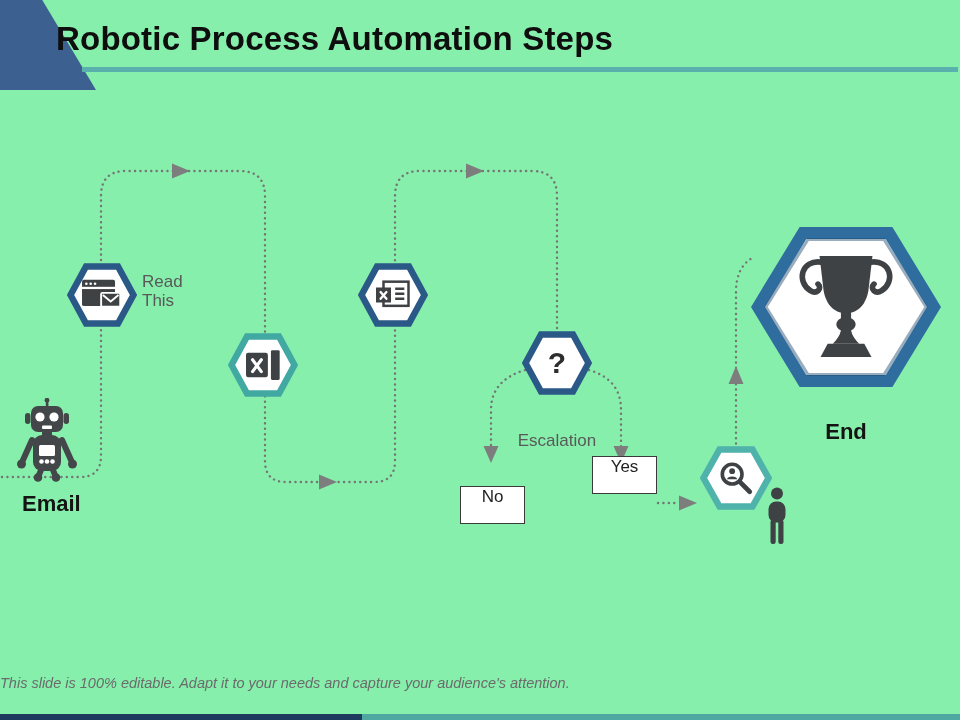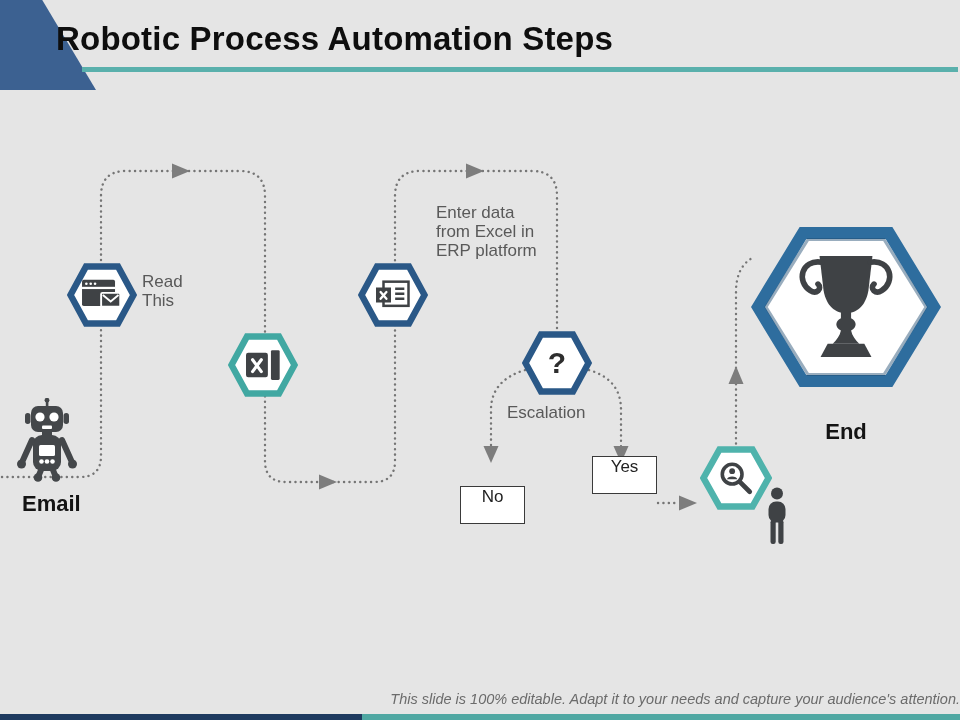--- a/index.html
+++ b/index.html
@@ -1,17 +1,17 @@
 <!DOCTYPE html>
 <html><head>
 <meta charset="utf-8">
 <style>
   html,body{margin:0;padding:0;background:#fff;}
   #slide{
-    position:relative;width:960px;height:720px;background:#e5e5e5;
+    position:relative;width:960px;height:720px;background:#86efac;
     font-family:"Liberation Sans","DejaVu Sans",sans-serif;overflow:hidden;
   }
   
   .corner-triangle{
     position:absolute;left:0;top:0;width:96px;height:90px;background:#3c6191;
     clip-path:polygon(0 0,44% 0,100% 100%,0 100%);
   }
   .page-title{
     position:absolute;left:56px;top:20px;font-size:33px;font-weight:bold;
     color:#0e0e0e;letter-spacing:.2px;white-space:nowrap;
@@ -30,34 +30,34 @@
     font-size:30px;font-weight:bold;color:#2e2e2e;
   }
   .hex-icon{
     position:absolute;left:0;top:0;width:100%;height:100%;
     display:flex;align-items:center;justify-content:center;
   }
   
   .node-label{
     position:absolute;color:#595959;font-size:17px;line-height:19px;
   }
-  .node-label.center{text-align:left;}
+  .node-label.center{text-align:center;margin-top:28px;}
   .bold-label{
     position:absolute;color:#141414;font-size:22px;font-weight:bold;
   }
   
   .decision-box{
     position:absolute;width:63px;height:36px;background:#fff;border:1.5px solid #3a3a3a;
     display:flex;align-items:flex-start;justify-content:center;
     font-size:17px;color:#222;
   }
   .figure{position:absolute;}
   .slide-footer{
-    position:absolute;left:0;right:0;top:675px;text-align:right;
-    font-style:italic;color:#6b6b6b;font-size:14.5px;margin-top:16px;
+    position:absolute;left:0;right:0;top:675px;text-align:left;
+    font-style:italic;color:#6b6b6b;font-size:14.5px;
   }
   .bottom-bar{position:absolute;left:0;bottom:0;width:960px;height:6px;}
   .bottom-bar .navy{position:absolute;left:0;top:0;width:362px;height:6px;background:#1e3a5f;}
   .bottom-bar .teal{position:absolute;left:362px;top:0;width:598px;height:6px;background:#4fa7a2;}
 </style>
 </head>
 <body>
 
 <div id="slide">
 
@@ -158,25 +158,20 @@
     </svg>
     <div class="hex-icon">
       <svg width="35" height="30" viewBox="0 0 42 36">
         <rect x="9" y="2" width="30" height="29" fill="#ffffff" stroke="#3f4245" stroke-width="3"></rect>
         <path d="M 23 10.5 H 34 M 23 16.5 H 34 M 23 22.5 H 34" stroke="#3f4245" stroke-width="2.8"></path>
         <rect x="0" y="9" width="18" height="18" fill="#3f4245"></rect>
         <path d="M 5.5 14.5 L 12.5 22.5 M 12.5 14.5 L 5.5 22.5" stroke="#fff" stroke-width="2.8" stroke-linecap="round"></path>
       </svg>
     </div>
   </div>
-  <div class="node-label" style="left:436px;top:203px;">
-    <div>Enter data</div>
-    <div>from Excel in</div>
-    <div>ERP platform</div>
-  </div>
 
   <div class="hex-node" style="left:522px;top:331px;width:70px;height:64px;">
     <svg width="70" height="64" viewBox="0 0 70 64">
       <polygon points="3.5,32 19,3.5 51,3.5 66.5,32 51,60.5 19,60.5" fill="#ffffff" stroke="#2a5887" stroke-width="6.5"></polygon>
     </svg>
     <div class="hex-symbol">?</div>
   </div>
   <div class="node-label center" style="left:507px;top:403px;width:100px;">Escalation</div>
 
   <div class="decision-box" style="left:460px;top:486px;">

